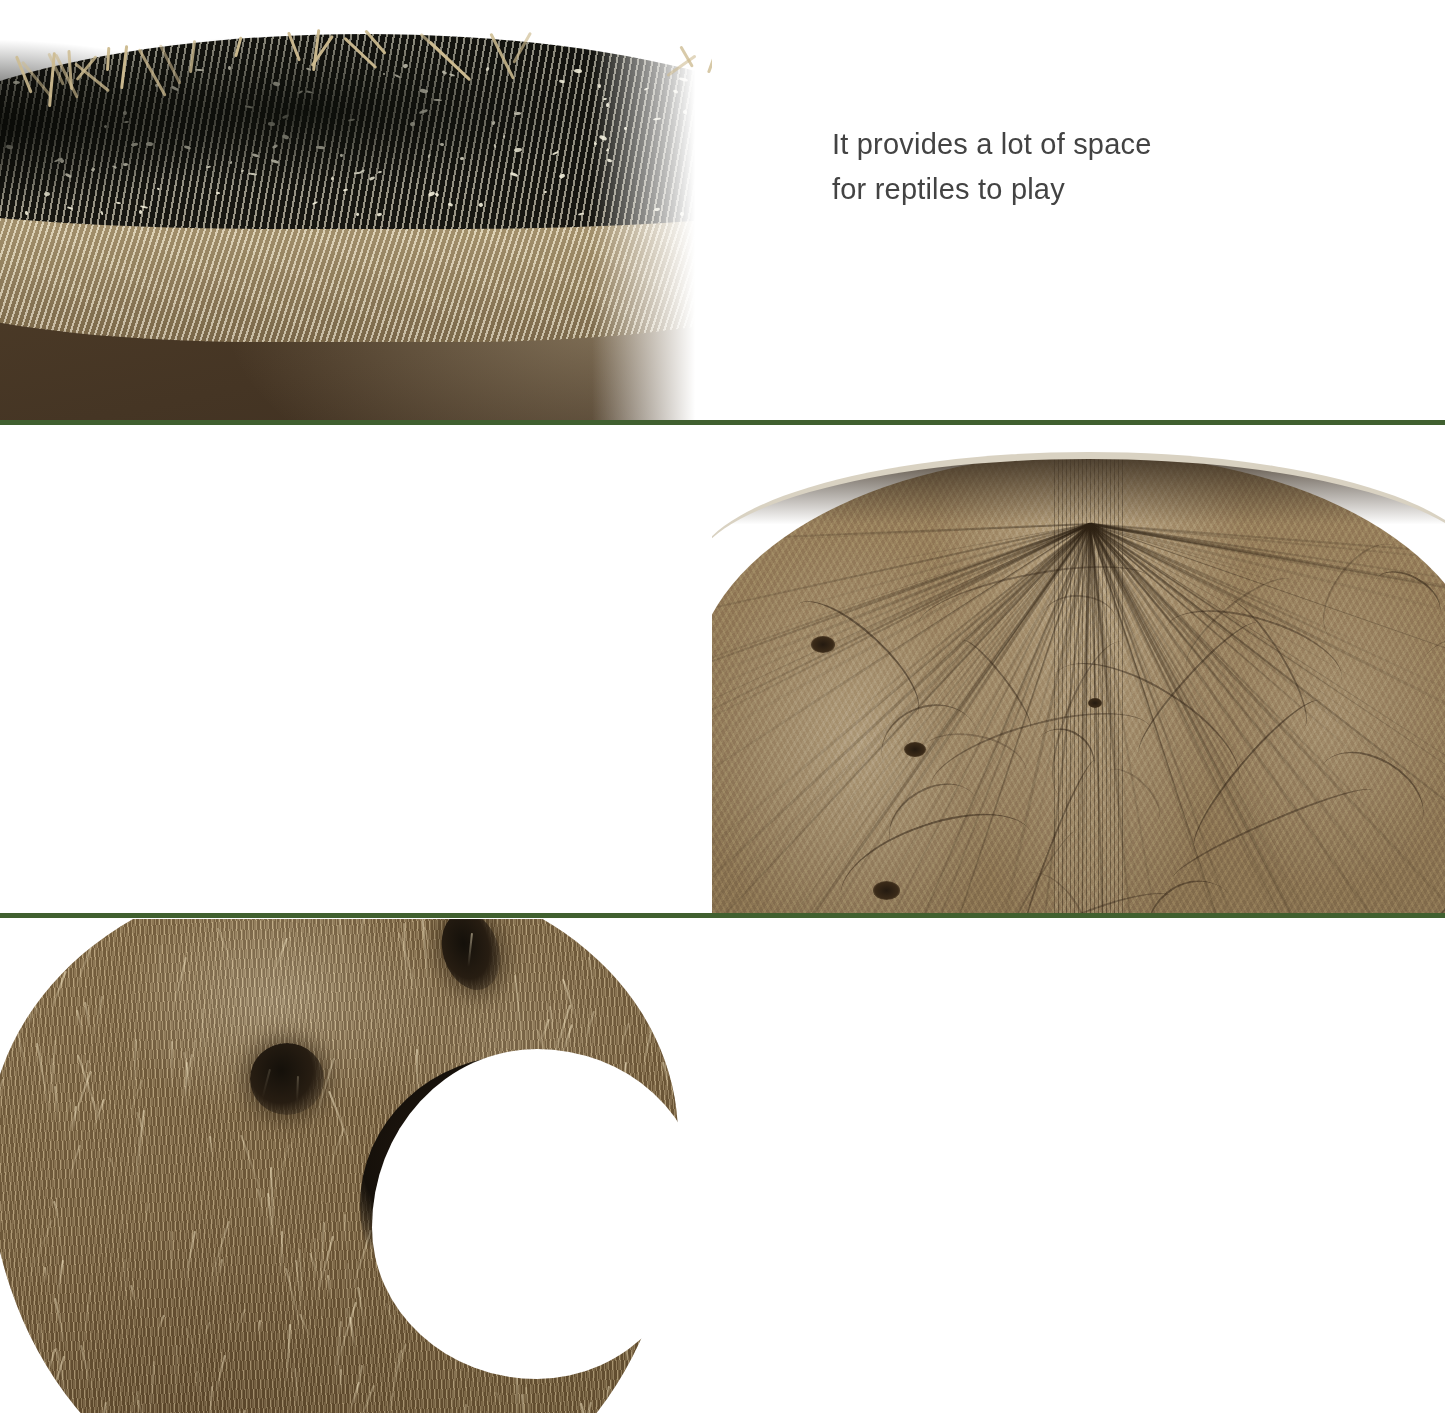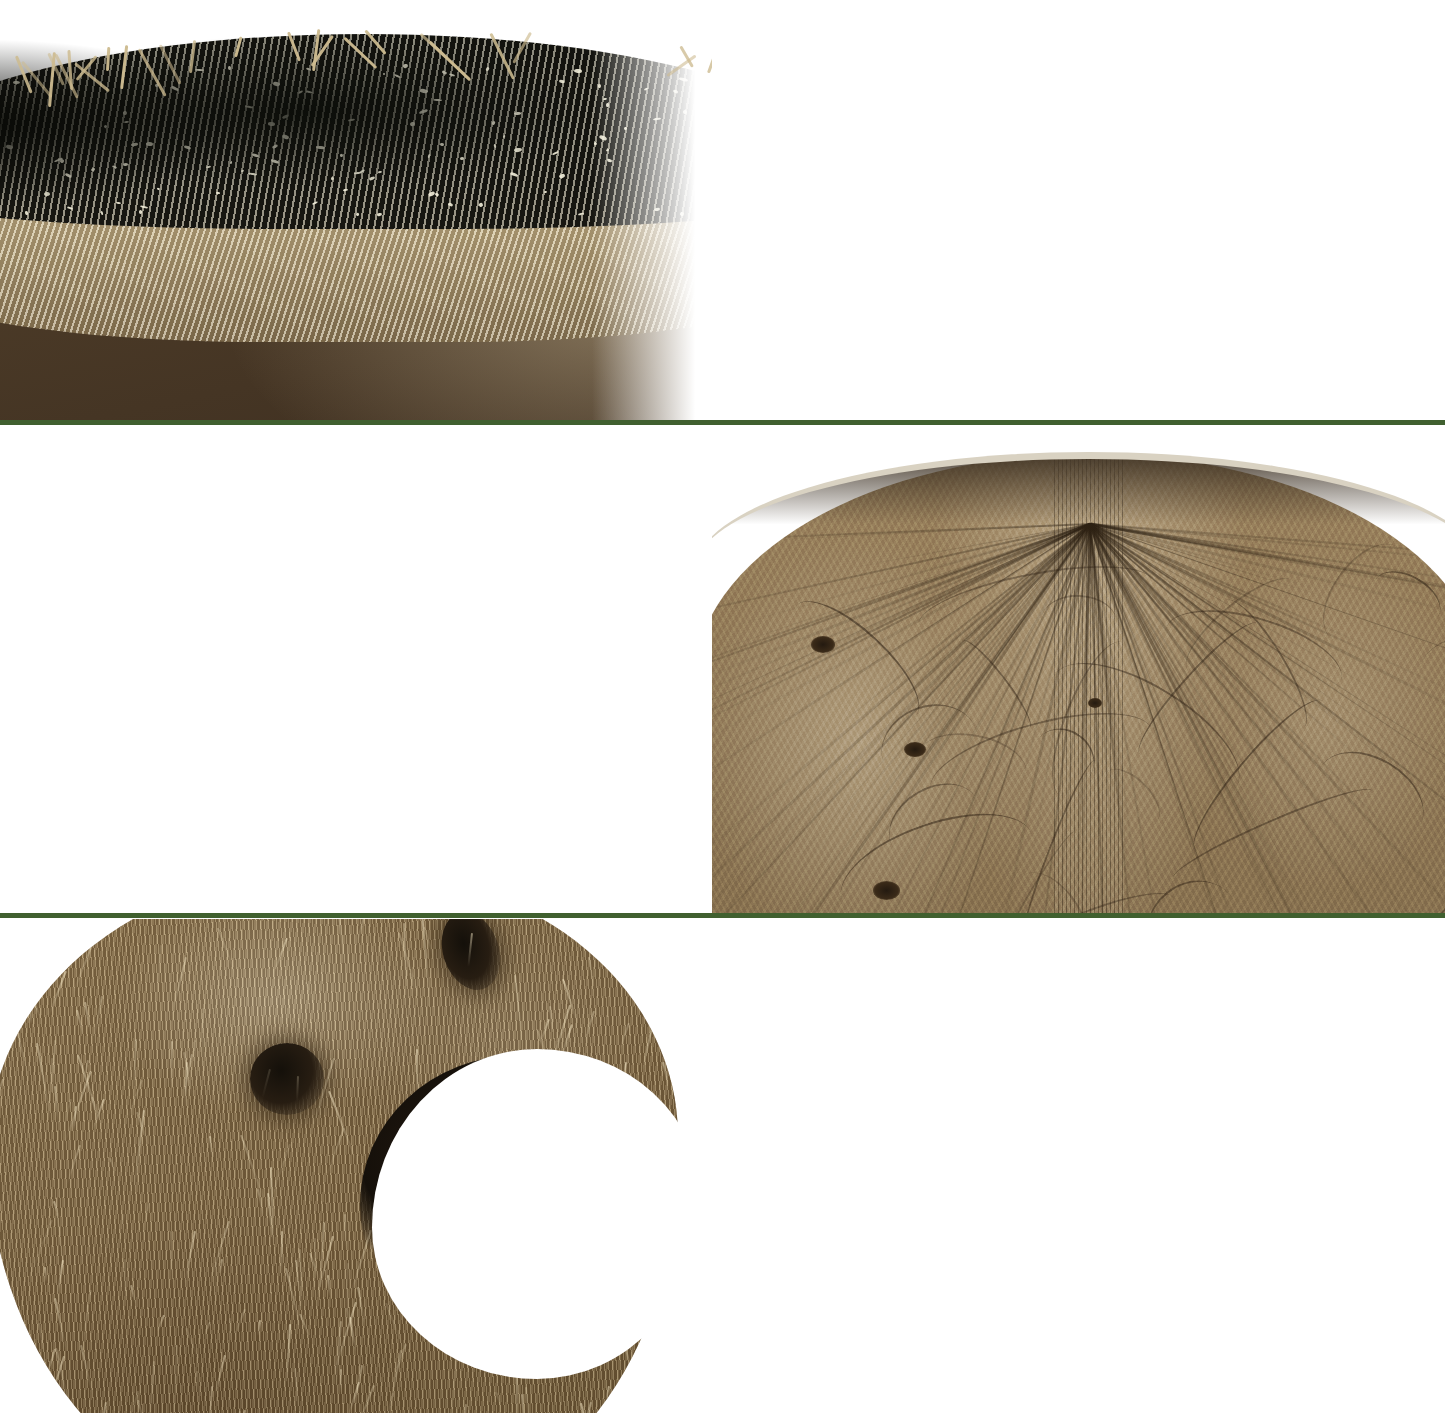--- a/index.html
+++ b/index.html
@@ -393,20 +393,22 @@
         <div class="p1-hair" style="left: 469.216px; top: 24.1833px; height: 56.4266px; transform: rotate(-46.5746deg); opacity: 0.983171;"></div>
         <div class="p1-hair" style="left: 297.503px; top: 30.4123px; height: 30.6422px; transform: rotate(-21.2527deg); opacity: 0.950184;"></div>
         <div class="p1-hair" style="left: 707.365px; top: 44.426px; height: 28.8029px; transform: rotate(19.4765deg); opacity: 0.794393;"></div>
         <div class="p1-hair" style="left: 105.877px; top: 46.7005px; height: 23.7973px; transform: rotate(3.16938deg); opacity: 0.959597;"></div>
         <div class="p1-hair" style="left: 48.1869px; top: 51.6041px; height: 55.2727px; transform: rotate(5.13666deg); opacity: 0.929365;"></div>
         <div class="p1-hair" style="left: 375.385px; top: 23.7923px; height: 44.1696px; transform: rotate(-46.6649deg); opacity: 0.956089;"></div>
         <div class="p1-hair" style="left: 107.537px; top: 46.5593px; height: 44.4815px; transform: rotate(-50.8909deg); opacity: 0.767045;"></div>
       </div>
 
     <div class="text-block tb-1">
+      <div class="body-text">It provides a lot of space
+for reptiles to play</div>
     </div>
   </section>
 
   <div class="divider divider-1"></div>
 
   <section class="panel panel-2">
 
     
   </section>
 

